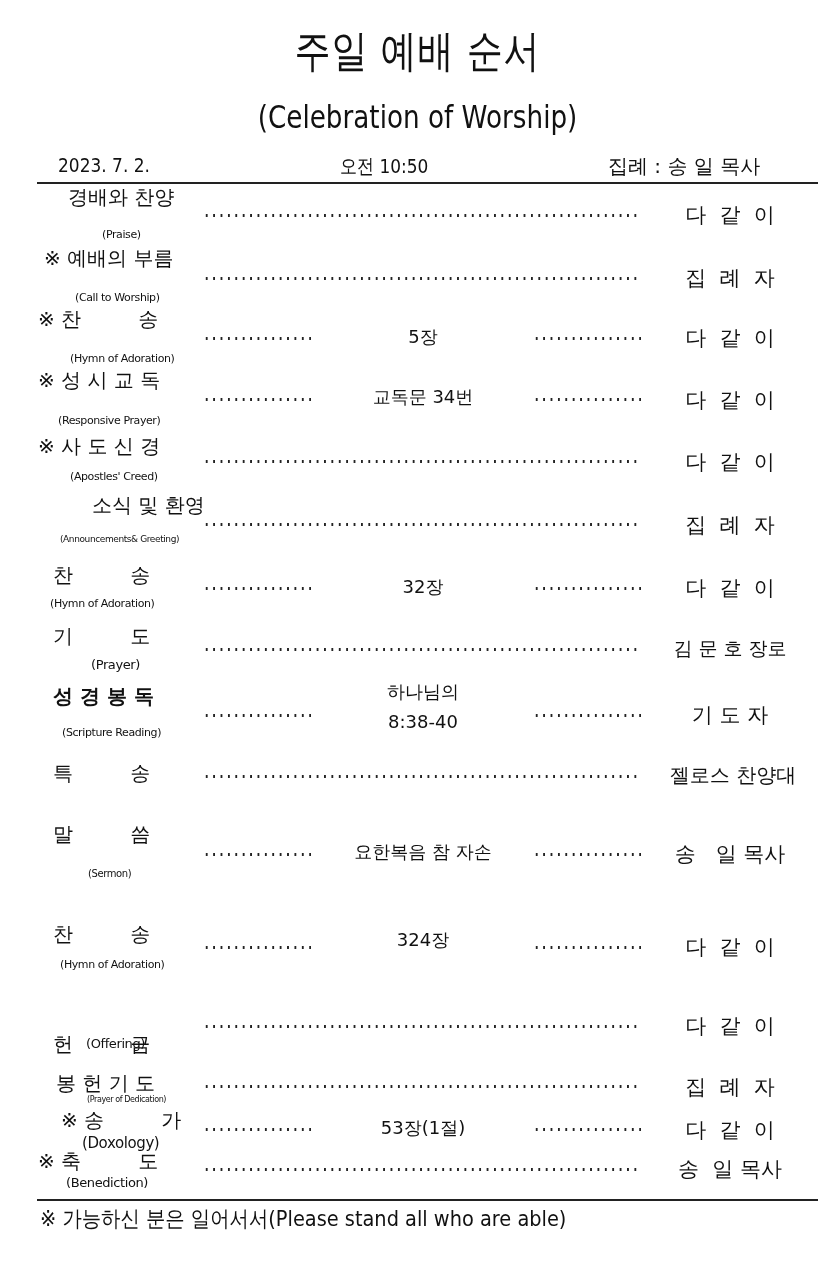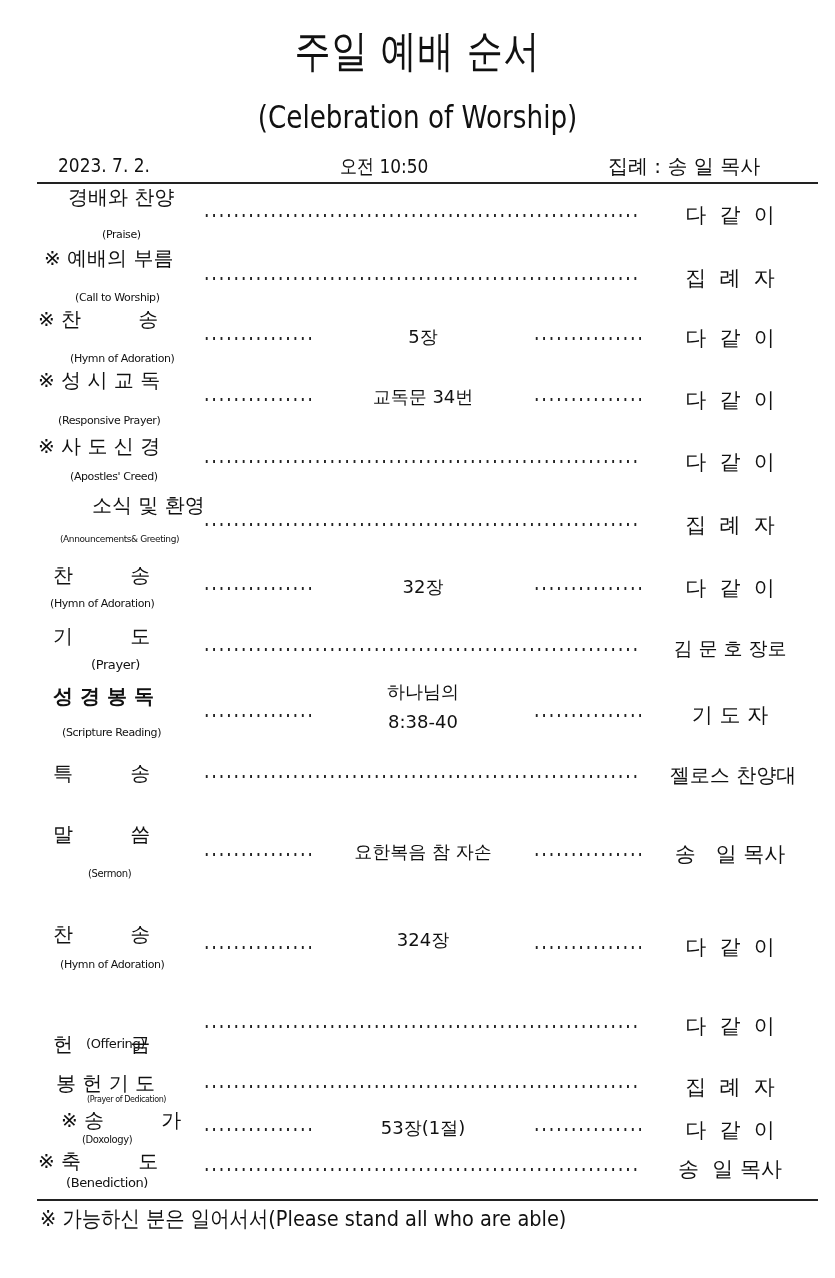--- a/index.html
+++ b/index.html
@@ -107,21 +107,21 @@
 <div class="abs eng" style="left: 86px; top: 1036px; font-size: 13px; white-space: pre;">(Offering)</div>
 <div class="dots" style="left:203px;width:437px;top:1025px;"></div>
 <div class="abs who" style="top: 1012px; white-space: pre;">다  같  이</div>
 
 <div class="abs kor" style="left: 56px; top: 1070px; white-space: pre;">봉 헌 기 도</div>
 <div class="abs eng" style="left: 70px; top: 1095px; font-size: 8px; white-space: pre; padding-left: 17px;">(Prayer of Dedication)</div>
 <div class="dots" style="left:203px;width:437px;top:1085px;"></div>
 <div class="abs who" style="top: 1073px; white-space: pre;">집  례  자</div>
 
 <div class="abs kor" style="left: 38px; top: 1107px; white-space: pre; margin-left: 23px;">※ 송         가</div>
-<div class="abs eng" style="left: 82px; top: 1134px; font-size: 10px; white-space: pre;">(Doxology)</div>
+<div class="abs eng" style="left: 82px; top: 1134px; font-size: 15px; white-space: pre;">(Doxology)</div>
 <div class="dots" style="left:203px;width:108px;top:1128px;"></div>
 <div class="abs center" style="left:423px;top:1116px;">53장(1절)</div>
 <div class="dots" style="left:533px;width:108px;top:1128px;"></div>
 <div class="abs who" style="top: 1116px; white-space: pre;">다  같  이</div>
 
 <div class="abs kor" style="left: 38px; top: 1148px; white-space: pre;">※ 축         도</div>
 <div class="abs eng" style="left: 66px; top: 1175px; font-size: 13px; white-space: pre;">(Benediction)</div>
 <div class="dots" style="left:203px;width:437px;top:1168px;"></div>
 <div class="abs who" style="top: 1155px; white-space: pre;">송  일 목사</div>
 

